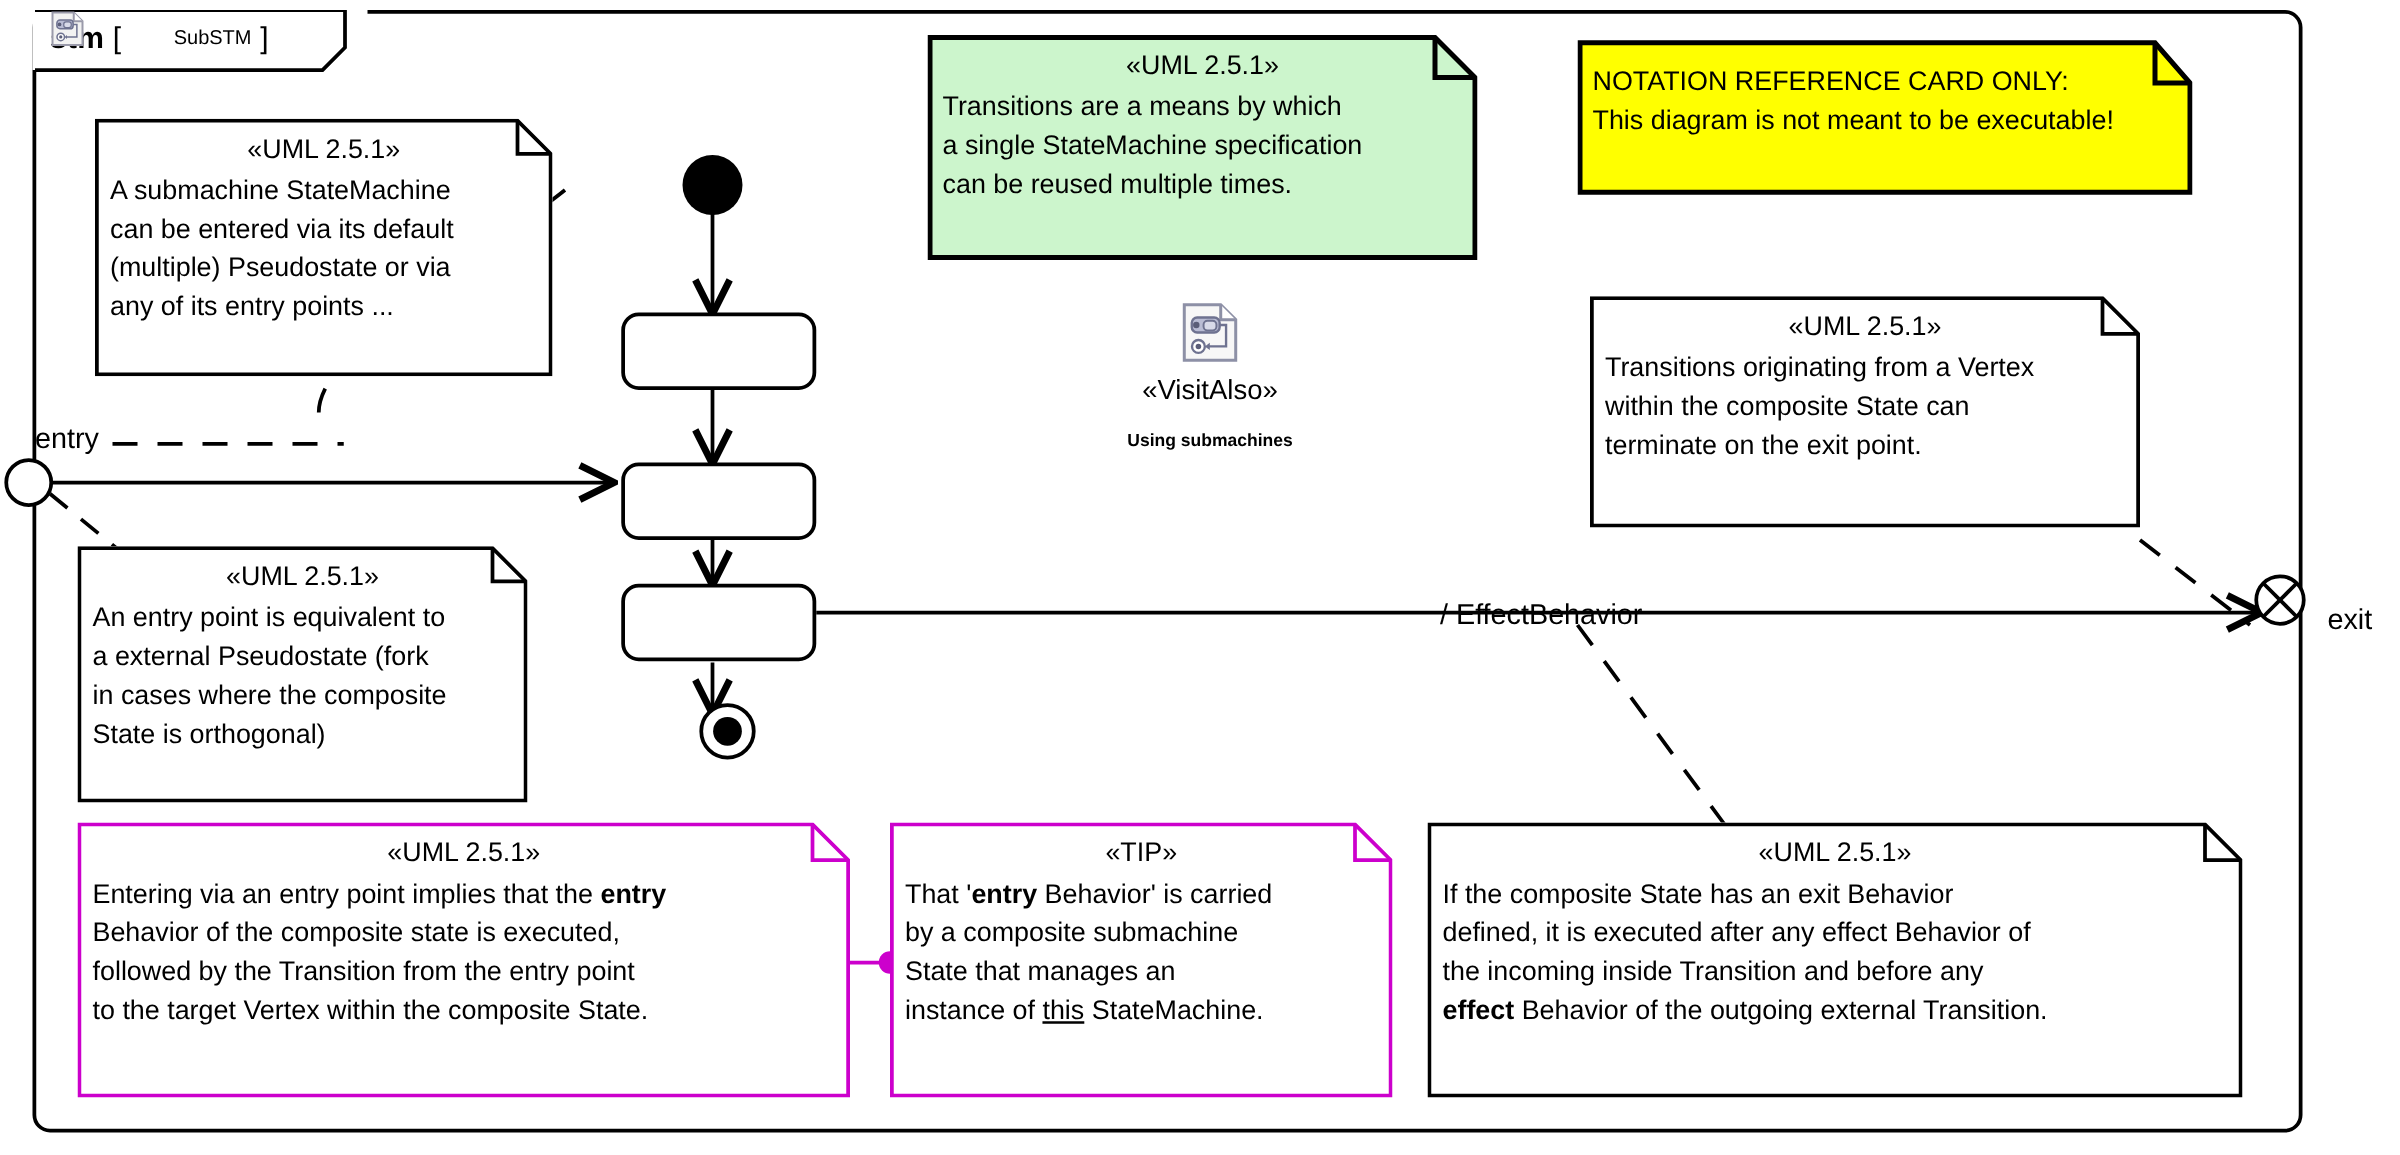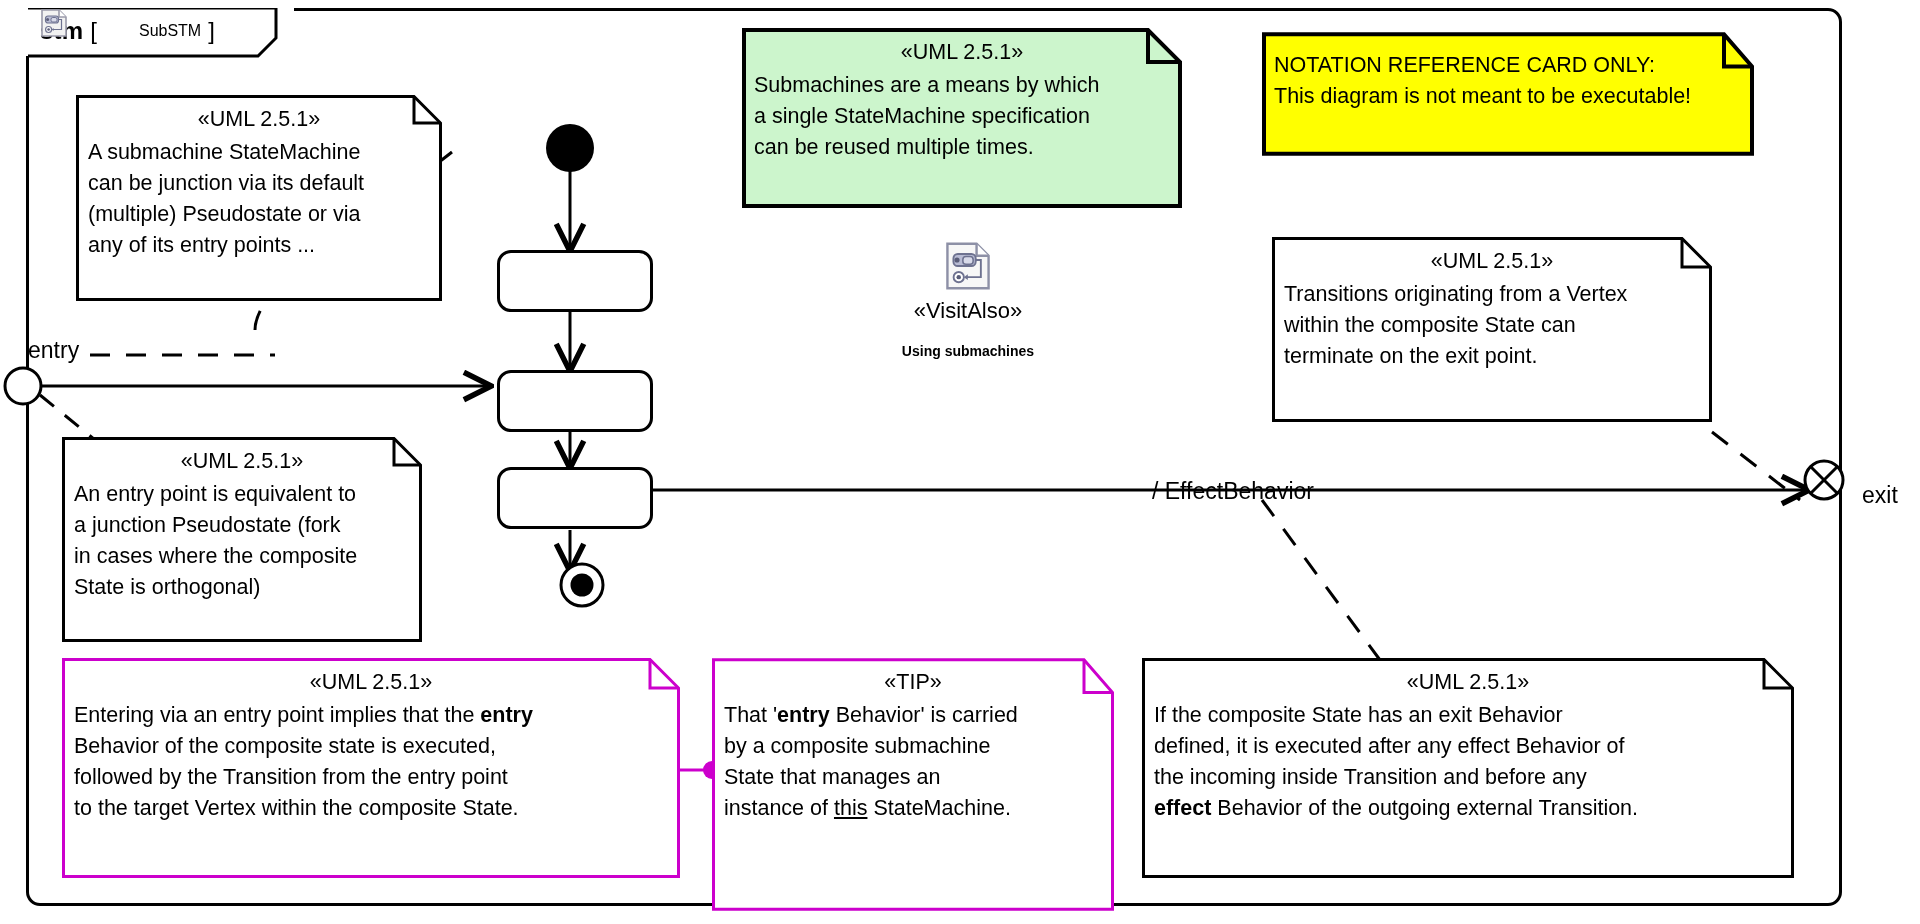--- a/index.html
+++ b/index.html
@@ -149,34 +149,34 @@
   </div>
 
   <div class="note" style="left:76px;top:95px;width:366px;height:206px;">
     <svg class="noteshape" viewBox="0 0 366 206" preserveAspectRatio="none">
       <path d="M1.5,1.5 L338,1.5 L364.5,28 L364.5,204.5 L1.5,204.5 Z" fill="#ffffff" stroke="#000000" stroke-width="3" vector-effect="non-scaling-stroke"></path>
       <path d="M338,1.5 L338,28 L364.5,28" fill="none" stroke="#000000" stroke-width="3" vector-effect="non-scaling-stroke"></path>
     </svg>
     <div class="ntext">
       <span class="stereo">«UML 2.5.1»</span>
       <span class="body">A submachine StateMachine</span>
-      <span class="body">can be junction via its default</span>
+      <span class="body">can be entered via its default</span>
       <span class="body">(multiple) Pseudostate or via</span>
       <span class="body">any of its entry points ...</span>
     </div>
   </div>
 
   <div class="note" style="left:742px;top:28px;width:440px;height:180px;">
     <svg class="noteshape" viewBox="0 0 440 180" preserveAspectRatio="none">
       <path d="M2,2 L406,2 L438,34 L438,178 L2,178 Z" fill="#ccf5cc" stroke="#000000" stroke-width="4" vector-effect="non-scaling-stroke"></path>
       <path d="M406,2 L406,34 L438,34" fill="none" stroke="#000000" stroke-width="4" vector-effect="non-scaling-stroke"></path>
     </svg>
     <div class="ntext">
       <span class="stereo">«UML 2.5.1»</span>
-      <span class="body">Submachines are a means by which</span>
+      <span class="body">Transitions are a means by which</span>
       <span class="body">a single StateMachine specification</span>
       <span class="body">can be reused multiple times.</span>
     </div>
   </div>
 
   <div class="note" style="left:1262px;top:32px;width:492px;height:124px;">
     <svg class="noteshape" viewBox="0 0 492 108" preserveAspectRatio="none">
       <path d="M2,2 L462,2 L490,30 L490,106 L2,106 Z" fill="#ffff00" stroke="#000000" stroke-width="4" vector-effect="non-scaling-stroke"></path>
       <path d="M462,2 L462,30 L490,30" fill="none" stroke="#000000" stroke-width="4" vector-effect="non-scaling-stroke"></path>
     </svg>
@@ -200,38 +200,38 @@
   </div>
 
   <div class="note" style="left:62px;top:437px;width:360px;height:205px;">
     <svg class="noteshape" viewBox="0 0 360 205" preserveAspectRatio="none">
       <path d="M1.5,1.5 L332,1.5 L358.5,28 L358.5,203.5 L1.5,203.5 Z" fill="#ffffff" stroke="#000000" stroke-width="3" vector-effect="non-scaling-stroke"></path>
       <path d="M332,1.5 L332,28 L358.5,28" fill="none" stroke="#000000" stroke-width="3" vector-effect="non-scaling-stroke"></path>
     </svg>
     <div class="ntext">
       <span class="stereo">«UML 2.5.1»</span>
       <span class="body">An entry point is equivalent to</span>
-      <span class="body">a junction Pseudostate (fork</span>
+      <span class="body">a external Pseudostate (fork</span>
       <span class="body">in cases where the composite</span>
       <span class="body">State is orthogonal)</span>
     </div>
   </div>
 
   <div class="note" style="left:62px;top:658px;width:618px;height:220px;">
     <svg class="noteshape" viewBox="0 0 618 220" preserveAspectRatio="none">
       <path d="M1.5,1.5 L588,1.5 L616.5,30 L616.5,218.5 L1.5,218.5 Z" fill="#ffffff" stroke="#cc00cc" stroke-width="3" vector-effect="non-scaling-stroke"></path>
       <path d="M588,1.5 L588,30 L616.5,30" fill="none" stroke="#cc00cc" stroke-width="3" vector-effect="non-scaling-stroke"></path>
     </svg>
     <div class="ntext">
       <span class="stereo">«UML 2.5.1»</span>
       <span class="body">Entering via an entry point implies that the <b>entry</b><br>Behavior of the composite state is executed,<br>followed by the Transition from the entry point<br>to the target Vertex within the composite State.</span>
     </div>
   </div>
 
-  <div class="note" style="left:712px;top:658px;width:402px;height:253px;">
+  <div class="note" style="left:712px;top:658px;width:402px;height:220px;">
     <svg class="noteshape" viewBox="0 0 402 220" preserveAspectRatio="none">
       <path d="M1.5,1.5 L372,1.5 L400.5,30 L400.5,218.5 L1.5,218.5 Z" fill="#ffffff" stroke="#cc00cc" stroke-width="3" vector-effect="non-scaling-stroke"></path>
       <path d="M372,1.5 L372,30 L400.5,30" fill="none" stroke="#cc00cc" stroke-width="3" vector-effect="non-scaling-stroke"></path>
     </svg>
     <div class="ntext">
       <span class="stereo">«TIP»</span>
       <span class="body">That '<b>entry</b> Behavior' is carried<br>by a composite submachine<br>State that manages an<br>instance of <u>this</u> StateMachine.</span>
     </div>
   </div>
 

